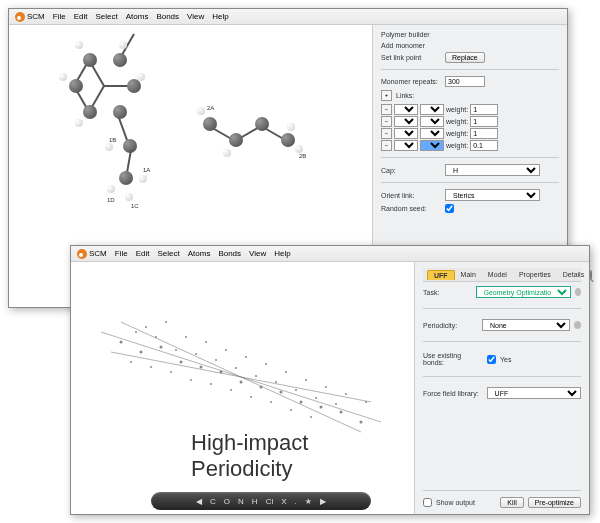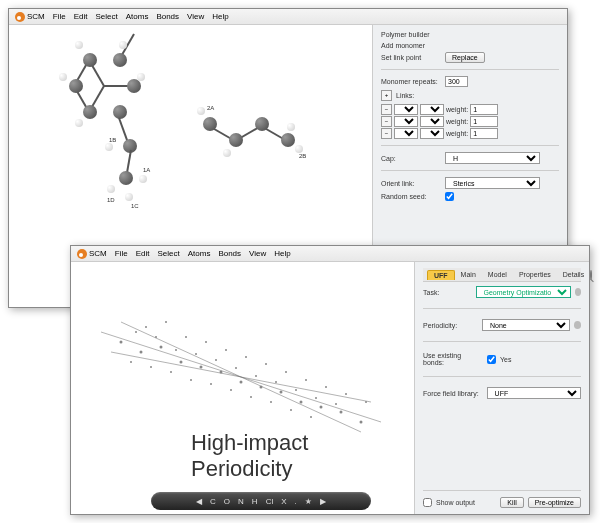--- a/index.html
+++ b/index.html
@@ -126,21 +126,21 @@
       <div class="panel-row">
         <span>Add monomer</span>
       </div>
       <div class="panel-row">
         <span class="panel-label">Set link point</span>
         <button class="btn">Replace</button>
       </div>
       <hr class="sep">
       <div class="panel-row">
         <span class="panel-label">Monomer repeats:</span>
-        <input class="input-tiny" style="width: 23px;" value="300">
+        <input class="input-tiny" style="width: 40px;" value="300">
       </div>
       <div class="panel-row">
         <button class="minus-btn">+</button>
         <span>Links:</span>
       </div>
       <div class="link-row">
         <button class="minus-btn">−</button>
         <select class="select-tiny"><option>1A</option></select>
         <select class="select-tiny"><option>1B</option></select>
         <span>weight:</span>
@@ -152,20 +152,27 @@
         <select class="select-tiny"><option>2A</option></select>
         <span>weight:</span>
         <input class="input-tiny" value="1" style="">
       </div>
       <div class="link-row">
         <button class="minus-btn">−</button>
         <select class="select-tiny"><option>1D</option></select>
         <select class="select-tiny"><option>2A</option></select>
         <span>weight:</span>
         <input class="input-tiny" value="1" style="">
+      </div>
+      <div class="link-row">
+        <button class="minus-btn">−</button>
+        <select class="select-tiny"><option>2A</option></select>
+        <select class="select-tiny" style="background:#6af"><option>2B</option></select>
+        <span>weight:</span>
+        <input class="input-tiny" value="0.1" style="">
       </div>
       <hr class="sep">
       <div class="panel-row">
         <span class="panel-label">Cap:</span>
         <select class="select-med"><option>H</option></select>
       </div>
       <hr class="sep">
       <div class="panel-row">
         <span class="panel-label">Orient link:</span>
         <select class="select-med"><option>Sterics</option></select>

